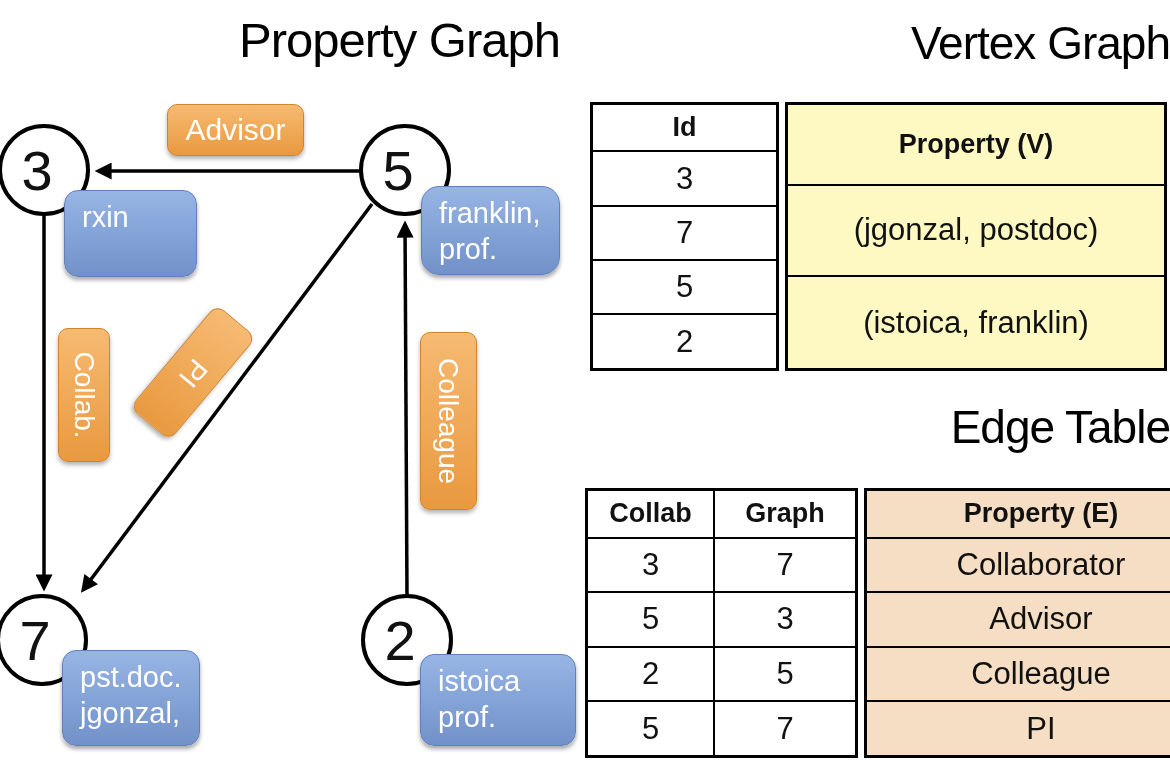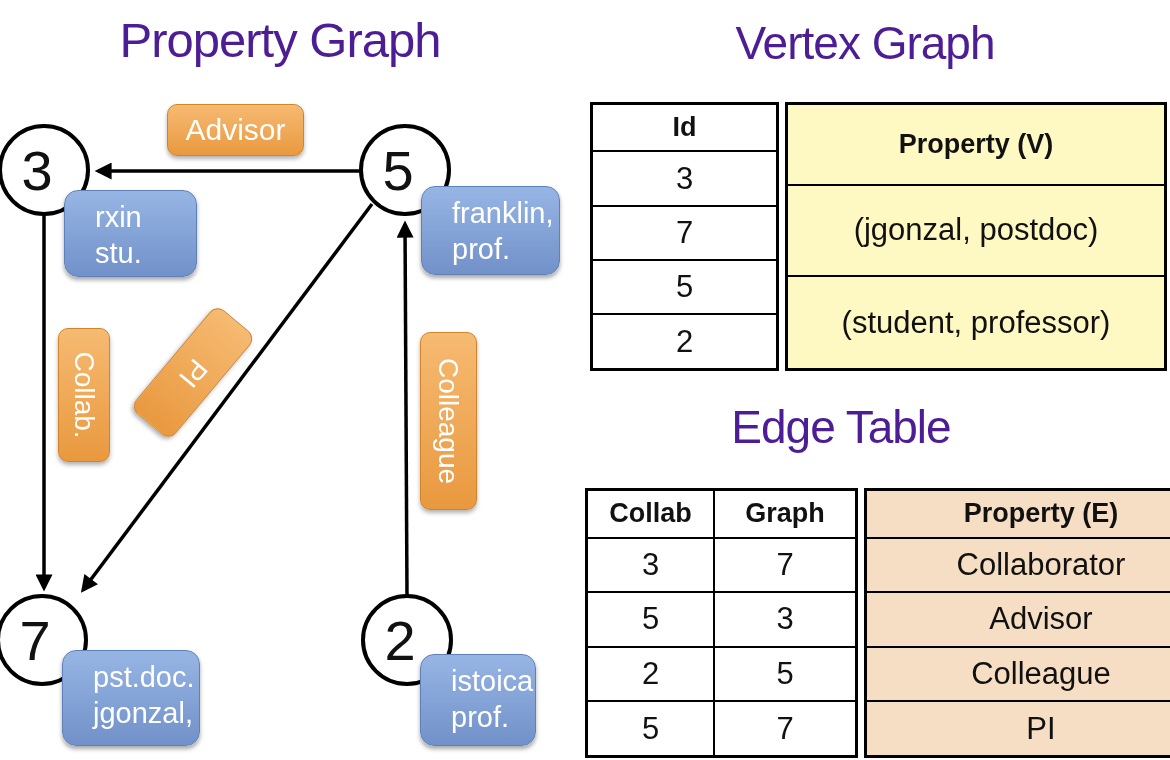--- a/index.html
+++ b/index.html
@@ -1,38 +1,38 @@
 <!DOCTYPE html>
 <html><head>
 <meta charset="utf-8">
 <style>
   html,body{margin:0;padding:0;background:#fff;}
   .stage{
     position:relative;width:1170px;height:760px;background:#fff;overflow:hidden;
     font-family:"Liberation Sans",sans-serif;color:#1a1a1a;
   }
-  .title{position:absolute;text-align:center;letter-spacing:-1px;font-weight:400;color:#4c1d95;}
+  .title{position:absolute;text-align:right;letter-spacing:-1px;font-weight:400;color:#000000;}
   .title.graph{left:0;top:12px;width:560px;font-size:49px;}
   .title.vtable{left:560px;top:16px;width:610px;font-size:46px;}
-  .title.etable{left:536px;top:400px;width:610px;font-size:46px;}
+  .title.etable{left:560px;top:400px;width:610px;font-size:46px;}
 
   svg.edges{position:absolute;left:0;top:0;pointer-events:none;}
 
   .node{
     position:absolute;width:92px;height:92px;box-sizing:border-box;
     border:4px solid #000;border-radius:50%;background:#fff;
     display:flex;align-items:center;justify-content:center;
     font-size:56px;color:#111;padding-right:14px;
   }
 
   .pbox{
     position:absolute;box-sizing:border-box;border-radius:14px;
     background:linear-gradient(180deg,#97b5e4 0%,#7191c9 100%);
     border:1px solid #6080b8;box-shadow:0 3px 4px rgba(0,0,0,0.35);
-    color:#fff;font-size:29px;line-height:1.25;padding:8px 4px 0 30px;
+    color:#fff;font-size:29px;line-height:1.25;padding:8px 4px 0 17px;
   }
 
   .elabel{
     position:absolute;box-sizing:border-box;border-radius:10px;
     background:linear-gradient(180deg,#f6ba72 0%,#e9993f 100%);
     border:1px solid #d0842c;box-shadow:0 3px 4px rgba(0,0,0,0.3);
     color:#fff;display:flex;align-items:center;justify-content:center;
     font-size:30px;
   }
   .elabel .rot90{transform:rotate(90deg);white-space:nowrap;display:block;font-size:28px;}
@@ -91,31 +91,30 @@
   <div class="elabel pi" style="left:167px;top:305px;width:52px;height:135px;">
     <span class="rot90">PI</span>
   </div>
 
   <div class="elabel" style="left:420px;top:332px;width:57px;height:178px;">
     <span class="rot90">Colleague</span>
   </div>
 
   <div class="pbox" style="left:64px;top:190px;width:133px;height:87px;">
     <div>rxin</div>
-    <div>stu.</div>
-  </div>
-  <div class="pbox" style="left:421px;top:186px;width:139px;height:89px;">
+  </div>
+  <div class="pbox" style="left:421px;top:186px;width:139px;height:89px;border-radius:18px;">
     <div>franklin,</div>
     <div>prof.</div>
   </div>
   <div class="pbox" style="left:62px;top:650px;width:138px;height:96px;">
     <div>pst.doc.</div>
     <div>jgonzal,</div>
   </div>
-  <div class="pbox" style="left:420px;top:654px;width:116px;height:92px;">
+  <div class="pbox" style="left:420px;top:654px;width:156px;height:92px;">
     <div>istoica</div>
     <div>prof.</div>
   </div>
 
   <div class="title vtable">Vertex Graph</div>
 
   <table class="tbl" style="left:590px;top:102px;width:189px;height:269px;">
     <tbody>
         <tr class="hdr">
           <td>Id</td>
@@ -137,21 +136,21 @@
 
   <table class="tbl" style="left:785px;top:102px;width:382px;height:269px;">
     <tbody>
         <tr class="hdr">
           <td class="bluecell">Property (V)</td>
         </tr>
     <tr>
           <td class="bluecell">(jgonzal, postdoc)</td>
         </tr>
     <tr>
-          <td class="bluecell">(student, professor)</td>
+          <td class="bluecell">(istoica, franklin)</td>
         </tr>
   </tbody>
     </table>
 
   <div class="title etable">Edge Table</div>
 
   <table class="tbl" style="left:585px;top:488px;width:273px;height:270px;">
     <tbody>
         <tr class="hdr">
       <td style="width:125px;">Collab</td>

